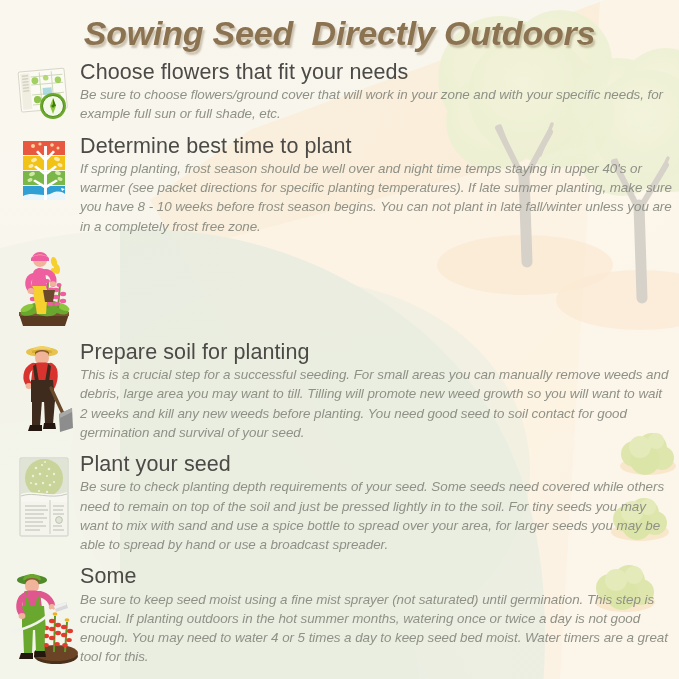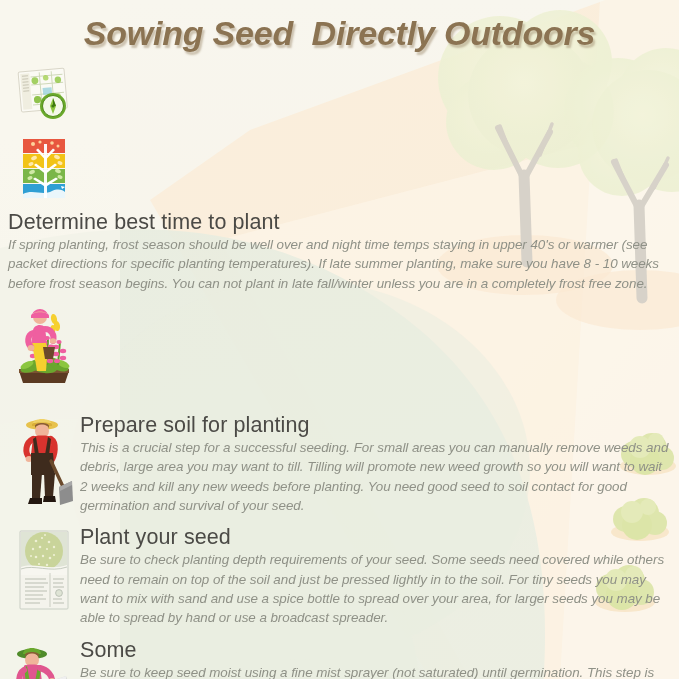--- a/index.html
+++ b/index.html
@@ -82,23 +82,23 @@
     font-style: italic;
     font-size: 13.4px;
     line-height: 1.44;
     color: #8f9187;
     margin: 0;
     letter-spacing: -0.05px;
   }
 
   
   .step-1 { margin-top: 0px; }
-  .step-2 { margin-top: 10px; flex-direction: column; }
+  .step-2 { margin-top: 10px; }
   .step-3 { margin-top: 10px; }
-  .step-4 { margin-top: 26px; }
+  .step-4 { margin-top: 10px; }
   .step-5 { margin-top: 10px; }
   .step-6 { margin-top: 10px; }
 
   .step-1 .step-icon { padding-top: 4px; }
   .step-2 .step-icon { padding-top: 6px; }
   .step-3 .step-icon { padding-top: 0px; }
   .step-4 .step-icon { padding-top: 0px; }
   .step-5 .step-icon { padding-top: 4px; }
   .step-6 .step-icon { padding-top: 2px; }
 </style>
@@ -249,20 +249,24 @@
             </g>
             <g>
               <circle cx="38" cy="42" r="13" fill="#6aa92b"></circle>
               <circle cx="38" cy="42" r="10.5" fill="#f4f8ea"></circle>
               <circle cx="38" cy="42" r="10.5" fill="none" stroke="#4e8a18" stroke-width="1"></circle>
               <path d="M38 34 L41 42 L38 50 L35 42 Z" fill="#8dc63f"></path>
               <path d="M38 34 L41 42 L38 42 Z" fill="#3f7a12"></path>
               <circle cx="38" cy="42" r="1.6" fill="#3f7a12"></circle>
             </g>
           </svg>
+        </div>
+        <div class="step-body">
+          <h2 class="step-title">Choose flowers that fit your needs</h2>
+          <p class="step-desc">Be sure to choose flowers/ground cover  that will work in your zone and with your specific needs, for example full sun or full shade, etc.</p>
         </div>
       </div>
 
       <div class="step step-2">
         <div class="step-icon">
           <svg width="50" height="64" viewBox="0 0 50 64">
             <rect x="4" y="1" width="42" height="14" fill="#e8573f"></rect>
             <rect x="4" y="16" width="42" height="14" fill="#f2c317"></rect>
             <rect x="4" y="31" width="42" height="14" fill="#7ab648"></rect>
             <rect x="4" y="46" width="42" height="14" fill="#2f9fd4"></rect>

